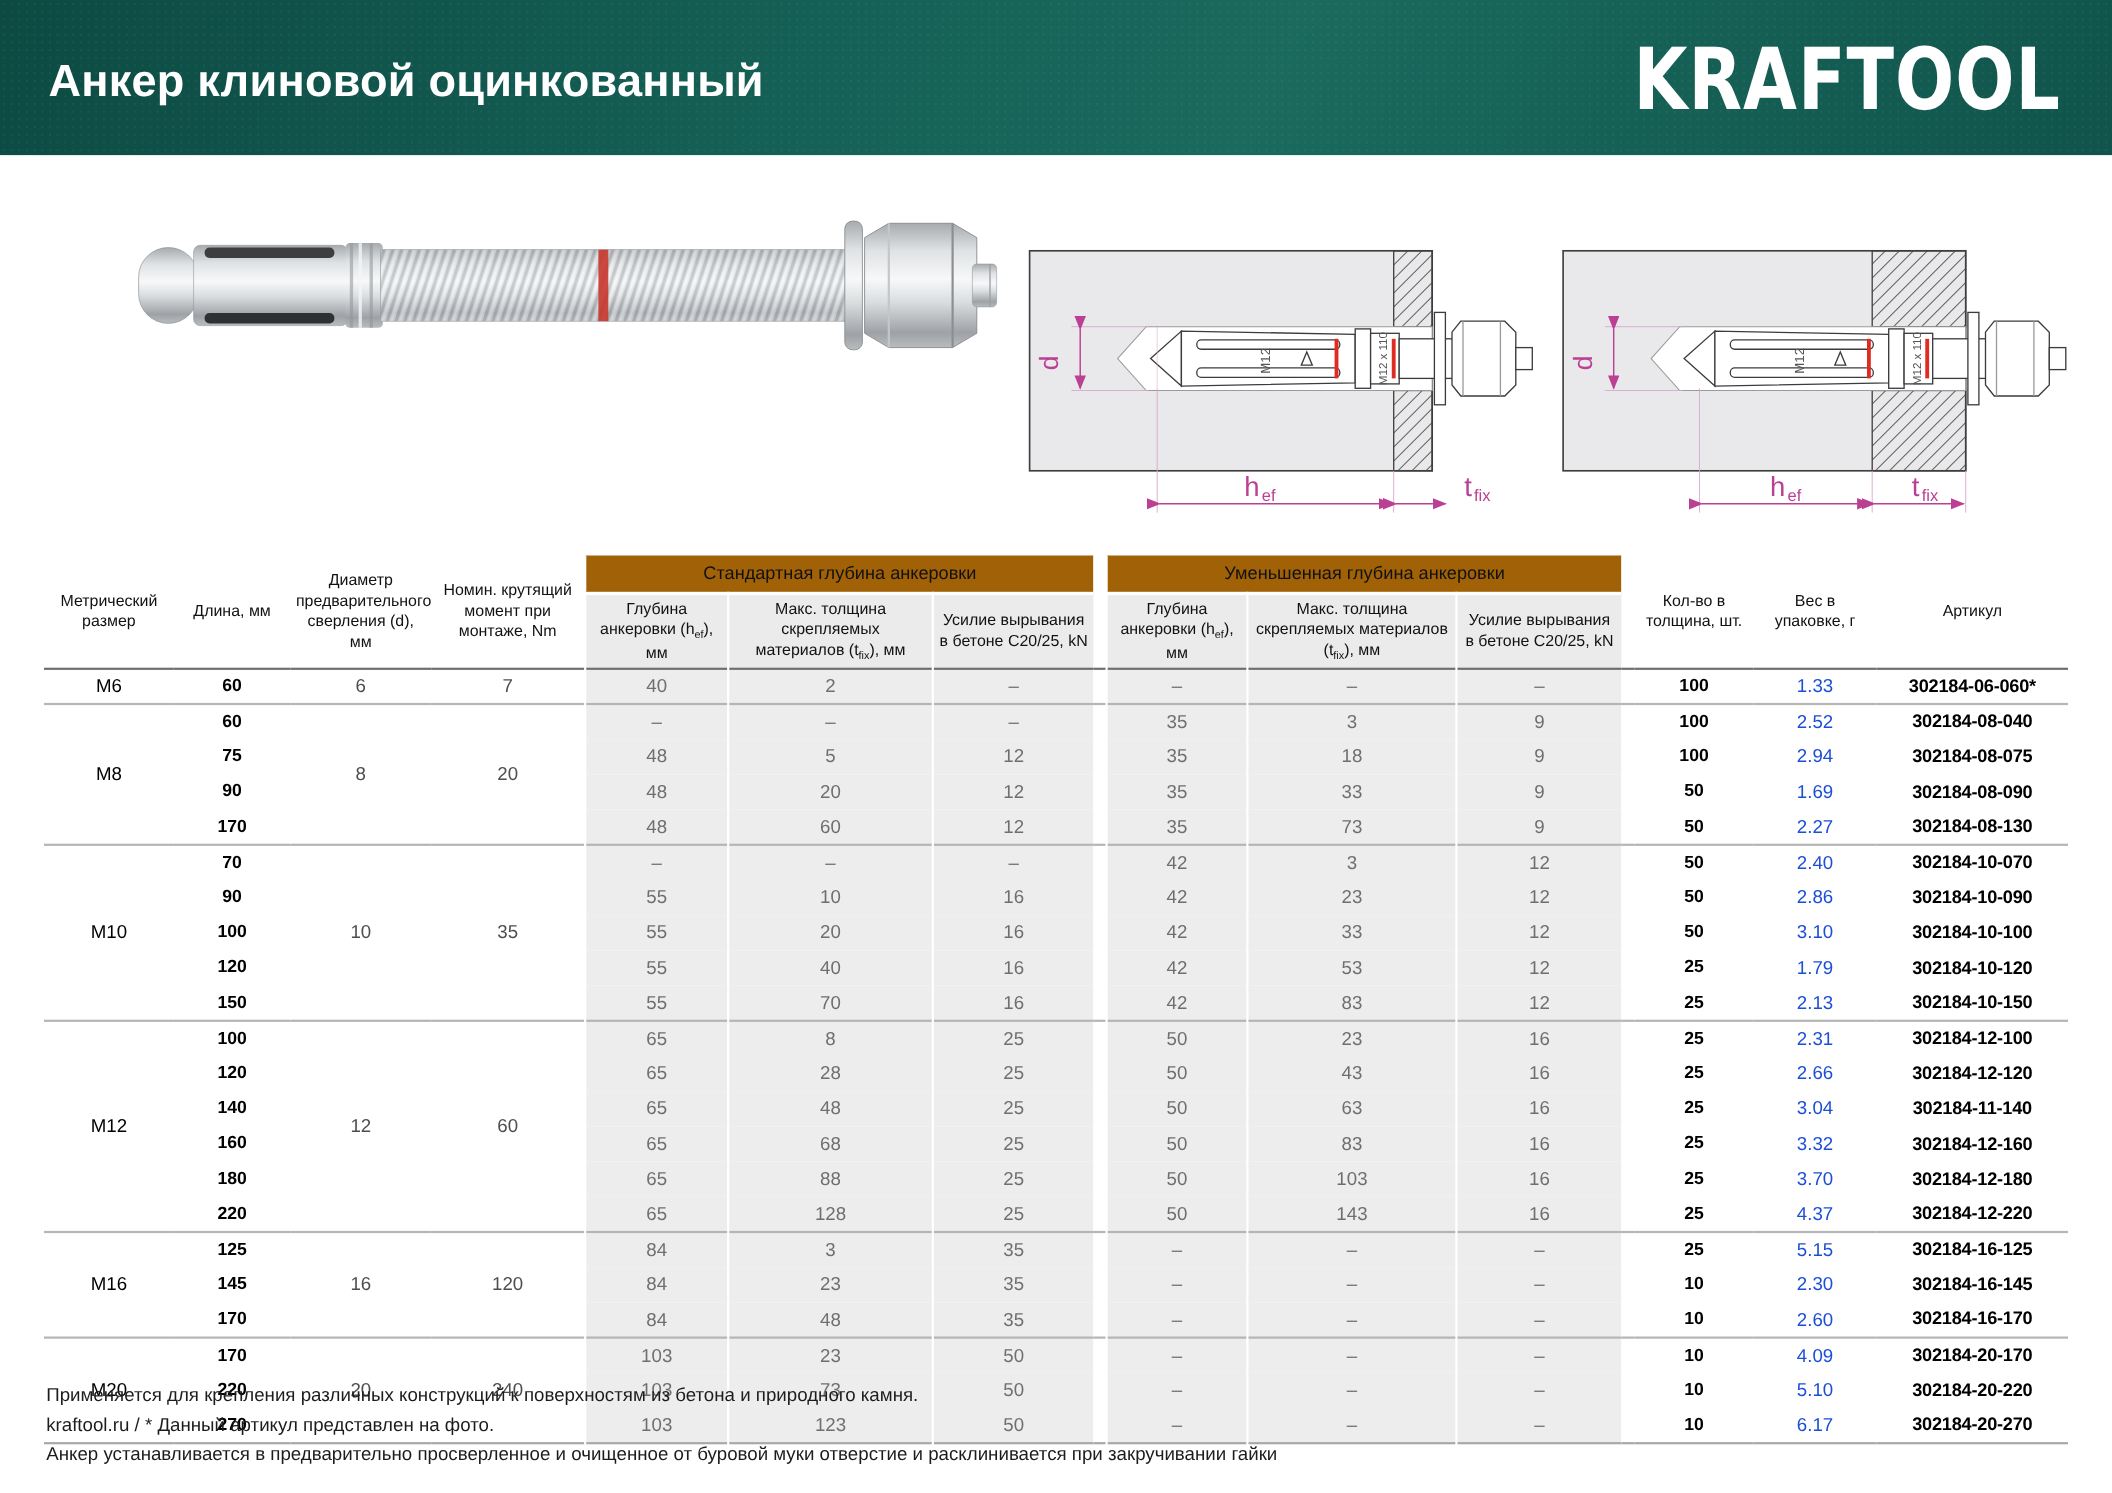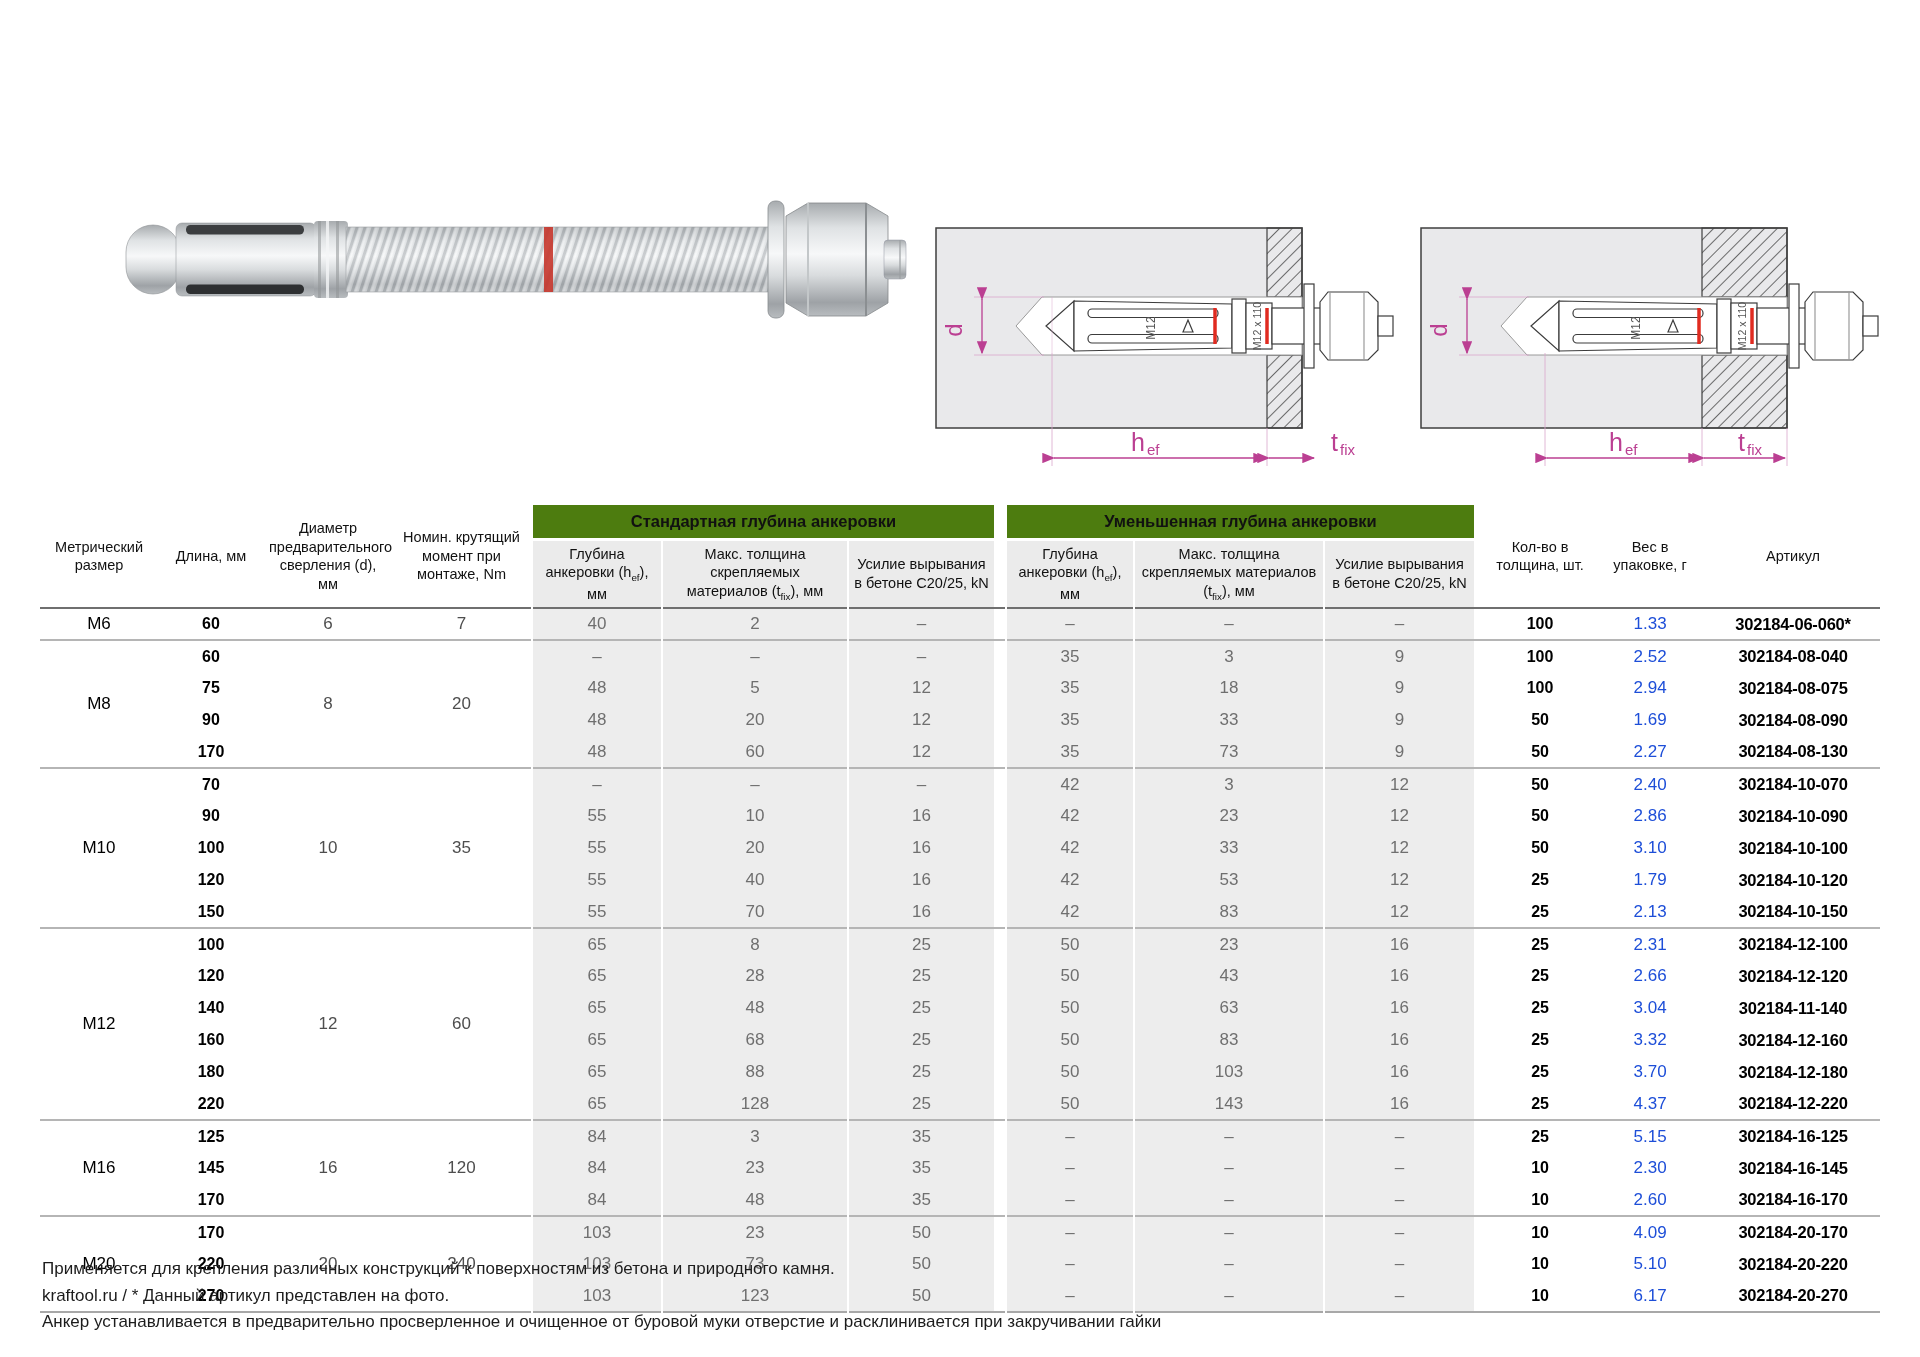--- a/index.html
+++ b/index.html
@@ -34,21 +34,21 @@
   table.spec { position:absolute; left:40px; top:505px; border-collapse:collapse; table-layout:fixed; width:1840px;
                border-bottom:2px solid #a8a8a8; }
   col.c-size   {width:118px;} col.c-len {width:106px;} col.c-drill {width:128px;} col.c-torque {width:140px;}
   col.c-s1 {width:130px;} col.c-s2 {width:186px;} col.c-s3 {width:146px;}
   col.c-gapc {width:12px;}
   col.c-r1 {width:128px;} col.c-r2 {width:190px;} col.c-r3 {width:150px;}
   col.c-qty {width:108px;} col.c-wt {width:112px;} col.c-art {width:174px;}
 
   th, td { text-align:center; vertical-align:middle; }
   thead th { font-weight:400; font-size:14.5px; line-height:1.28; color:#111; background:#fff; padding:4px 5px; }
-  th.group-title { background:#4d7c0f; font-weight:700; font-size:16.5px; height:34px;
+  th.group-title { background:#a16207; font-weight:400; font-size:16.5px; height:34px;
                    border-bottom:3px solid #ffffff; border-left:2px solid #ffffff; }
   th.band-h { background:#ebebeb; border-left:2px solid #ffffff; height:64px; }
   th.gap, td.gap { background:#ffffff; padding:0; }
   sub { font-size:.68em; }
 
   tbody.section { border-top:2px solid #b5b5b5; }
   tbody.section:first-of-type { border-top:2px solid #6f6f6f; }
   tbody td { height:32px; font-size:17px; padding:0 4px; color:#222; }
   td.c-size { font-weight:400; font-size:17px; color:#000; }
   td.c-len  { font-weight:700; font-size:16px; color:#000; }
@@ -60,20 +60,24 @@
 
   
   .footer { position:absolute; left:42px; top:1256px; font-size:17px; color:#1c1c1c; }
   .footer div { line-height:26.5px; }
 </style>
 </head>
 <body>
 
 <div class="page">
 
+  <div class="topbar">
+    <div class="page-title">Анкер клиновой оцинкованный</div>
+    <div class="brand-logo">KRAFTOOL</div>
+  </div>
 
   <div class="photo-wrap">
     <svg width="790" height="135" viewBox="0 0 790 135">
       <defs>
         <linearGradient id="metalV" x1="0" y1="0" x2="0" y2="1">
           <stop offset="0" stop-color="#a7abae"></stop>
             <stop offset=".22" stop-color="#dfe2e4"></stop>
           <stop offset=".45" stop-color="#f7f8f9"></stop>
             <stop offset=".64" stop-color="#d9dcde"></stop>
           <stop offset=".88" stop-color="#9ea2a6"></stop>

